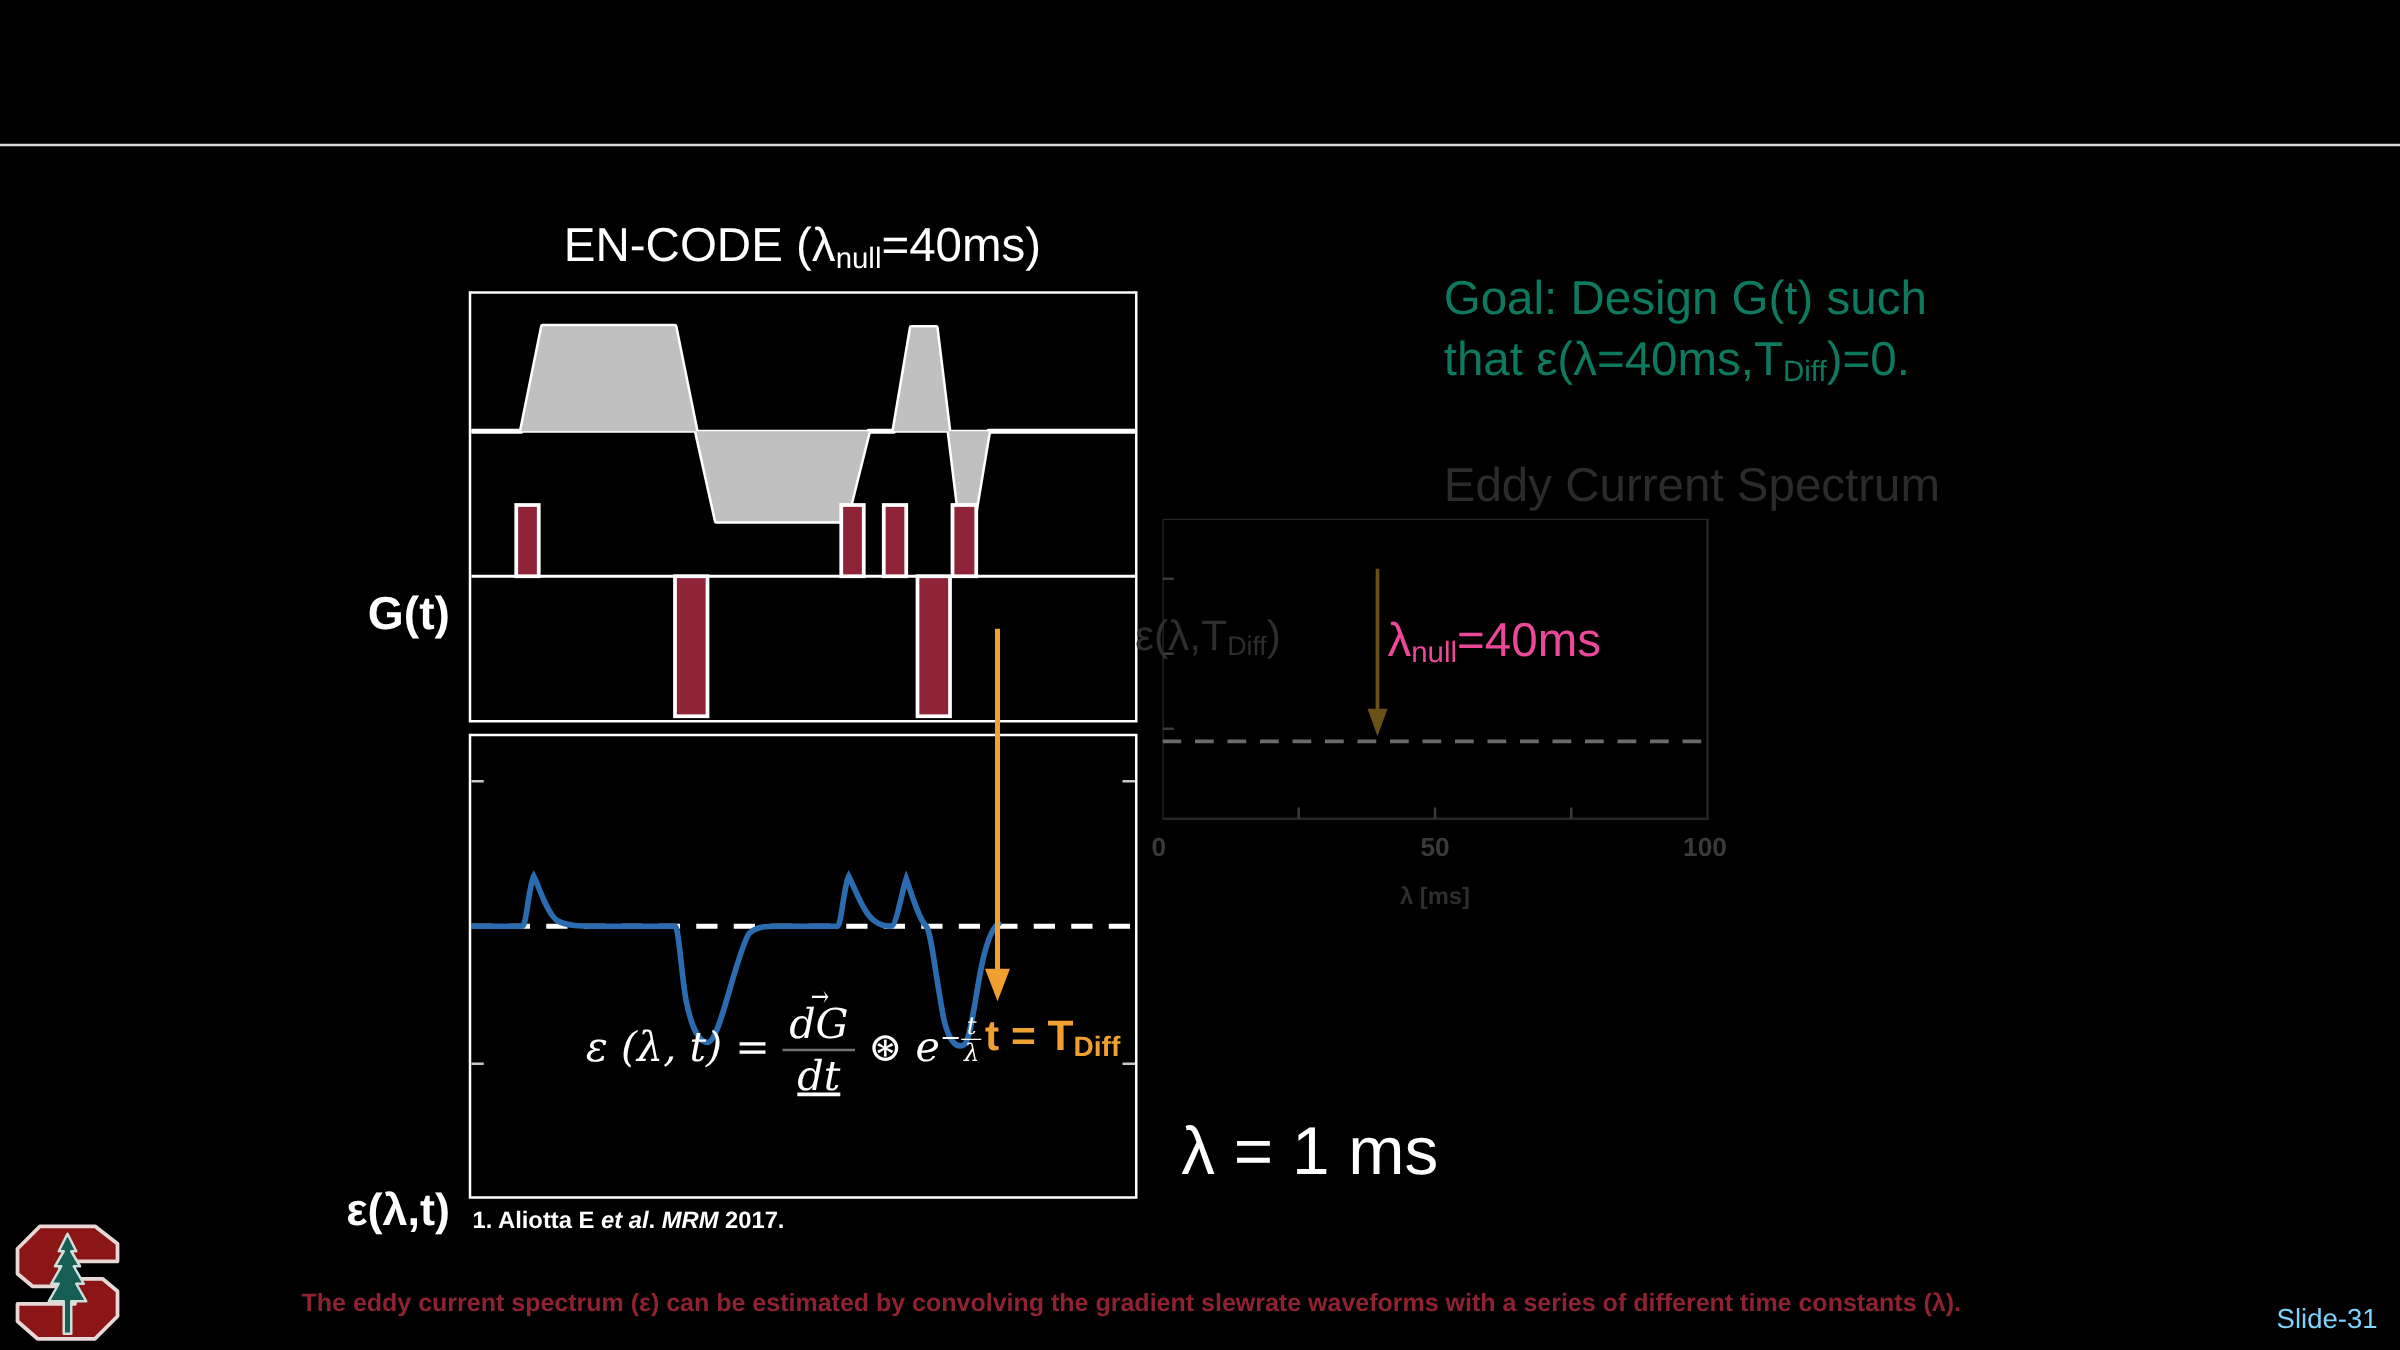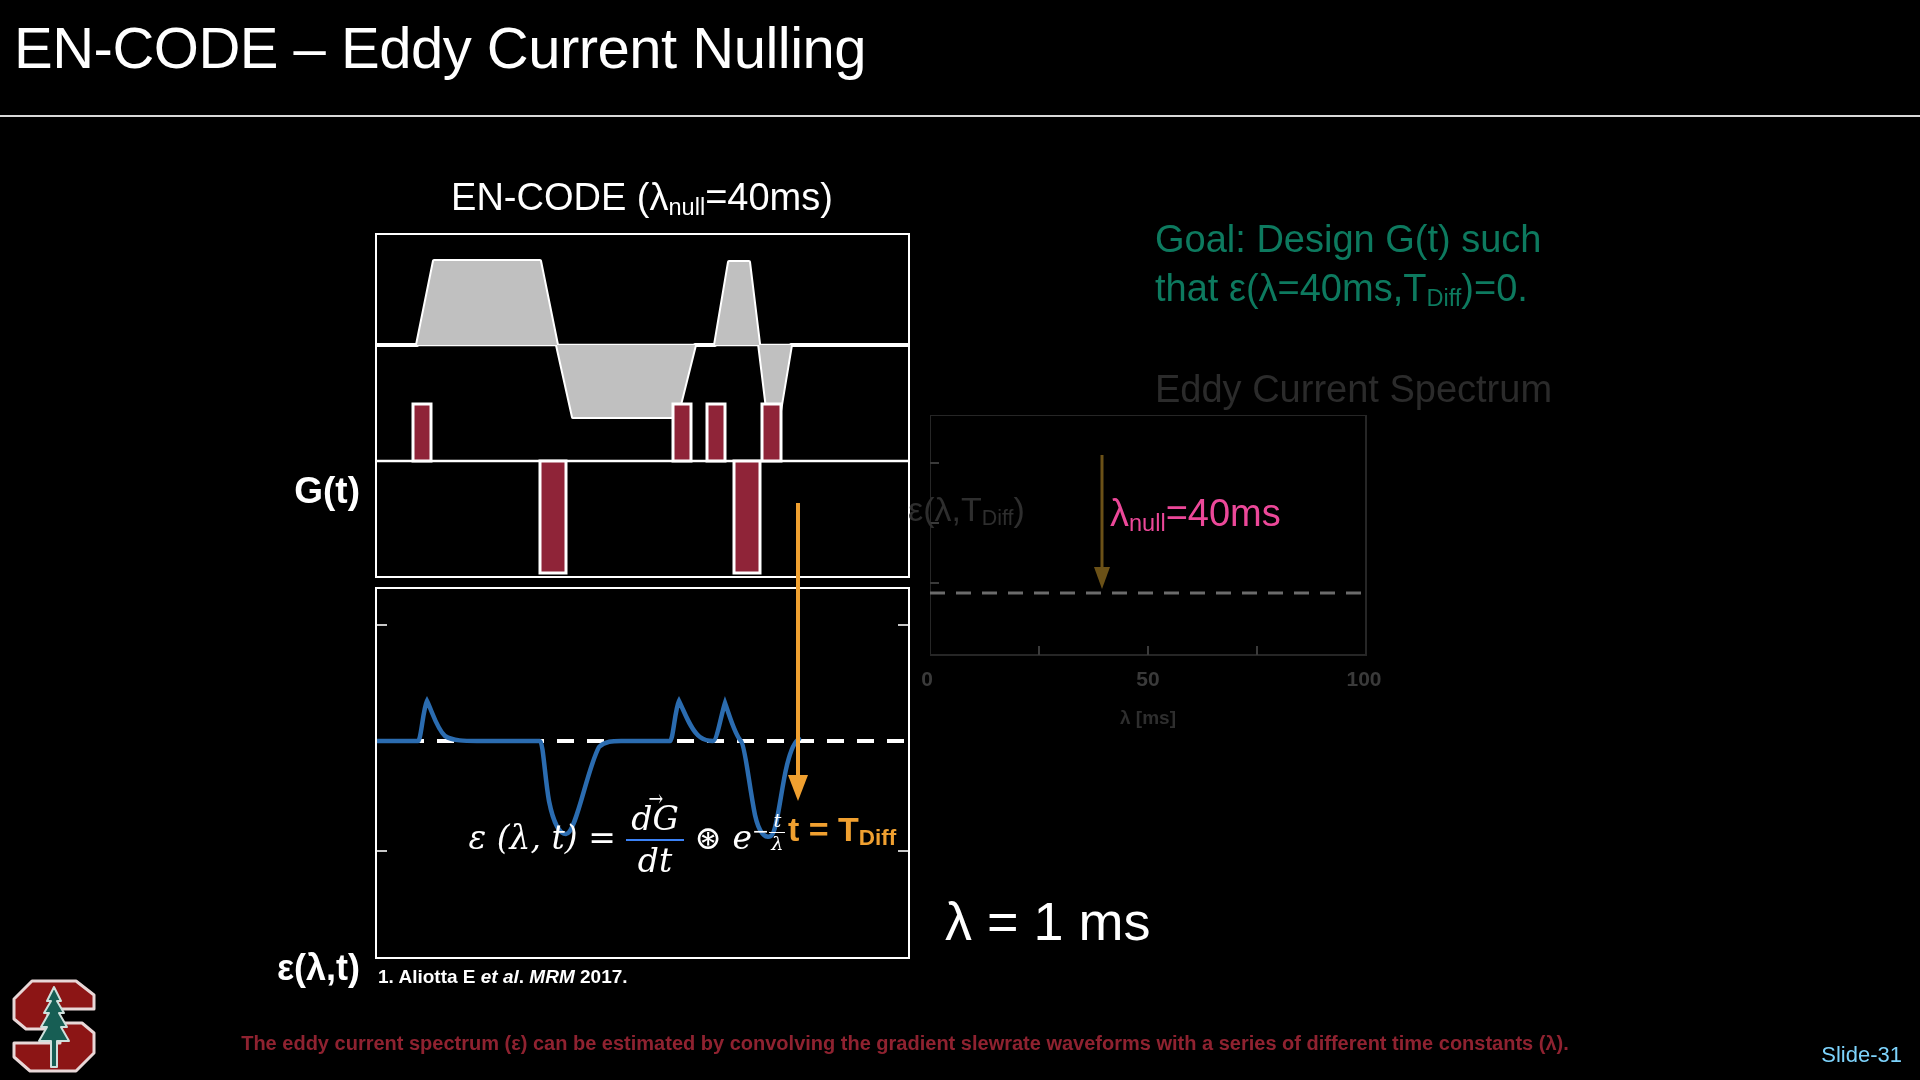--- a/index.html
+++ b/index.html
@@ -48,22 +48,22 @@
   svg { display: block; }
 
   
   #equation {
     position: absolute; left: 22px; top: 620px; width: 470px;
     text-align: center; color: #ffffff; font-size: 33px;
     font-family: "DejaVu Serif", serif; font-style: italic;
     white-space: nowrap;
   }
   .frac { display: inline-block; vertical-align: middle; text-align: center; }
-  .frac .num { display: block; border-bottom: 2px solid #3b82f6; padding: 0 5px 1px; line-height: 1.15; }
-  .frac .den { display: block; padding: 1px 5px 0; line-height: 1.15; }
+  .frac .num { display: block; border-bottom: 2px solid #737373; padding: 0 5px 1px; line-height: 1.15; }
+  .frac .den { display: block; padding: 1px 5px 0; line-height: 1.15; text-decoration: underline; }
   .sup { font-size: 0.62em; vertical-align: 0.55em; }
   .mini-frac { display: inline-block; text-align: center; vertical-align: middle; font-size: 0.95em; }
   .mini-frac .num { display: block; border-bottom: 1.5px solid #fff; line-height: 1.1; padding: 0 2px; }
   .mini-frac .den { display: block; line-height: 1.1; padding: 0 2px; }
   .vecG { position: relative; display: inline-block; }
   .vecG::after {
     content: "→"; position: absolute; left: 50%; top: -0.62em;
     transform: translateX(-45%) scaleX(0.78); font-size: 0.68em; font-style: normal;
   }
 
@@ -127,21 +127,20 @@
     position: absolute; right: 18px; top: 1042px;
     color: #7dd3fc; font-size: 22px; white-space: nowrap;
   }
   #stanford-logo { position: absolute; left: 6px; top: 975px; width: 96px; height: 100px; }
 </style>
 </head>
 <body>
 
 <div id="slide">
 
-  <div id="slide-title">EN-CODE – Eddy Current Nulling</div>
   <div id="title-rule"></div>
 
   <div id="encode-figure">
 
     <div id="encode-subtitle">
       <span>EN-CODE (λ</span><sub>null</sub><span>=40ms)</span>
     </div>
 
     <div class="wf-label" id="label-Gt">G(t)</div>
     <div class="wf-label" id="label-eps">ε(λ,t)</div>

